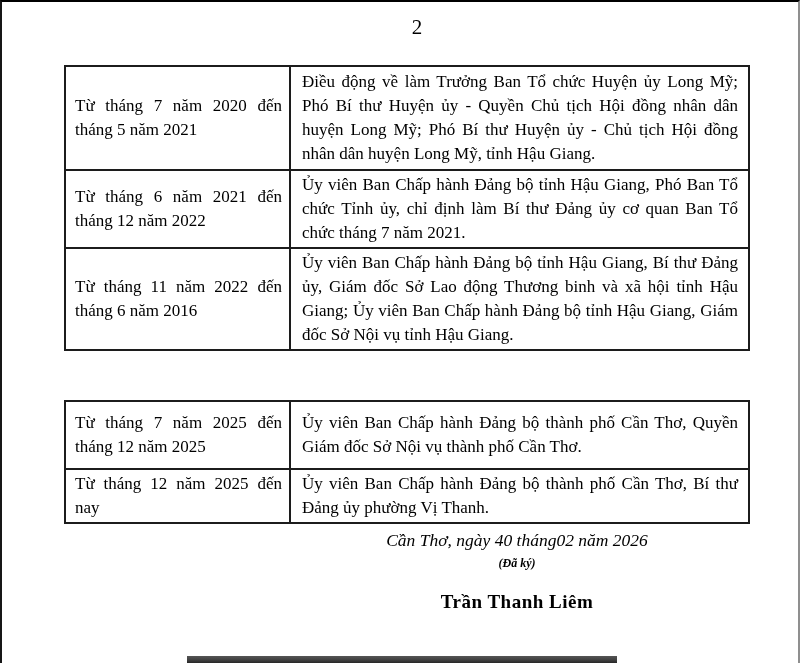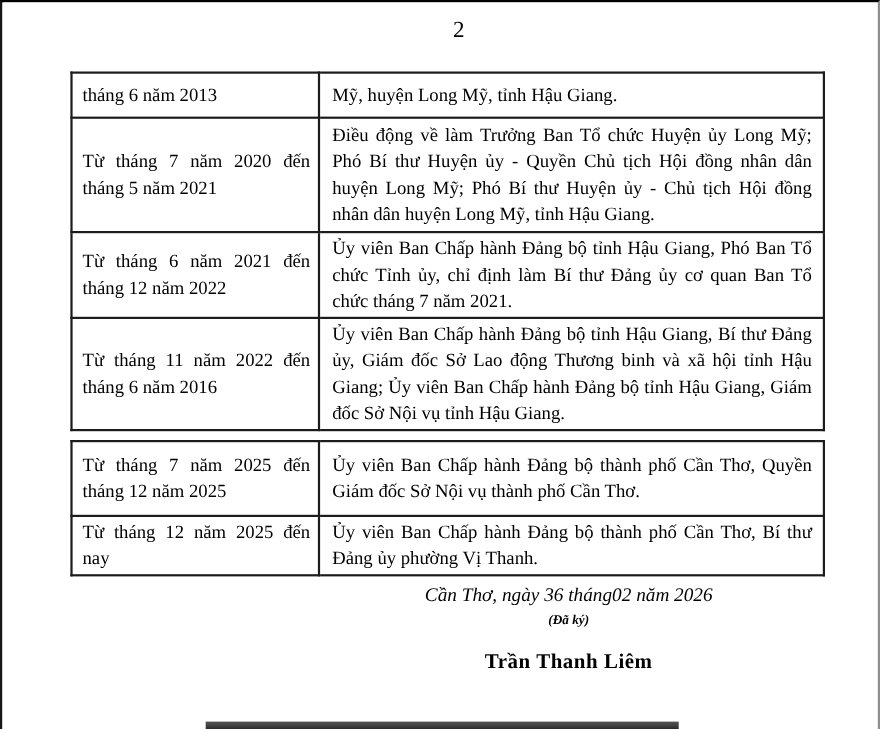--- a/index.html
+++ b/index.html
@@ -107,24 +107,20 @@
 <div class="page">
 
   <div class="page-number">2</div>
 
   <table class="career part1">
     <colgroup>
         <col style="width:225px">
         <col style="width:459px">
       </colgroup>
     <tbody>
-      <tr class="rh1">
-        <td class="period">tháng 6 năm 2013</td>
-        <td class="desc">Mỹ, huyện Long Mỹ, tỉnh Hậu Giang.</td>
-      </tr>
       <tr class="rh2">
         <td class="period">Từ tháng 7 năm 2020 đến tháng 5 năm 2021</td>
         <td class="desc">Điều động về làm Trưởng Ban Tổ chức Huyện ủy Long Mỹ; Phó Bí thư Huyện ủy - Quyền Chủ tịch Hội đồng nhân dân huyện Long Mỹ; Phó Bí thư Huyện ủy - Chủ tịch Hội đồng nhân dân huyện Long Mỹ, tỉnh Hậu Giang.</td>
       </tr>
       <tr class="rh3">
         <td class="period">Từ tháng 6 năm 2021 đến tháng 12 năm 2022</td>
         <td class="desc">Ủy viên Ban Chấp hành Đảng bộ tỉnh Hậu Giang, Phó Ban Tổ chức Tỉnh ủy, chỉ định làm Bí thư Đảng ủy cơ quan Ban Tổ chức tháng 7 năm 2021.</td>
       </tr>
       <tr class="rh4">
         <td class="period">Từ tháng 11 năm 2022 đến tháng 6 năm 2016</td>
@@ -144,20 +140,20 @@
         <td class="desc">Ủy viên Ban Chấp hành Đảng bộ thành phố Cần Thơ, Quyền Giám đốc Sở Nội vụ thành phố Cần Thơ.</td>
       </tr>
       <tr class="rh6">
         <td class="period">Từ tháng 12 năm 2025 đến nay</td>
         <td class="desc">Ủy viên Ban Chấp hành Đảng bộ thành phố Cần Thơ, Bí thư Đảng ủy phường Vị Thanh.</td>
       </tr>
     </tbody>
   </table>
 
   <div class="signature">
-    <div class="place-date">Cần Thơ, ngày 36 tháng02 năm 2026</div>
+    <div class="place-date">Cần Thơ, ngày 40 tháng02 năm 2026</div>
     <div class="signed-note">(Đã ký)</div>
     <div class="signer-name">Trần Thanh Liêm</div>
   </div>
 
   <div class="bottom-bar"></div>
 
 </div>
 
 </body></html>

